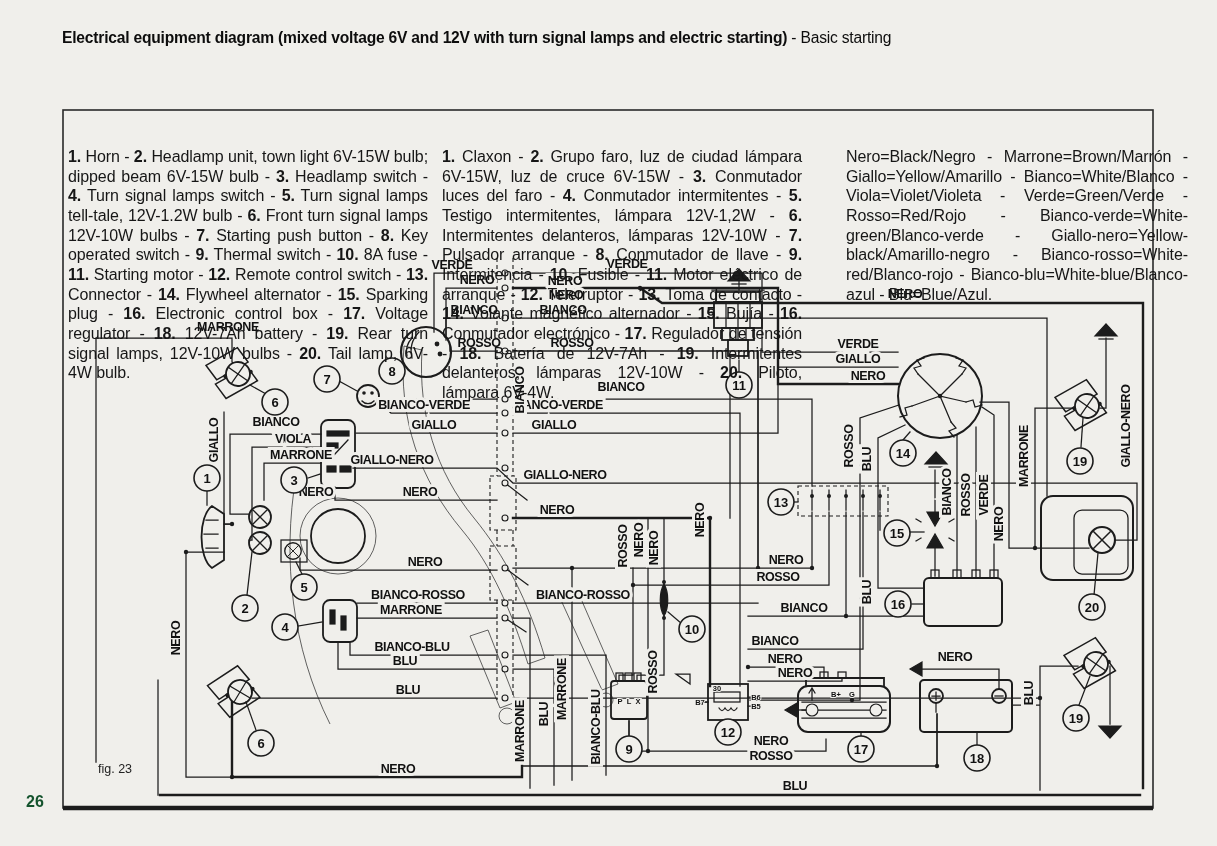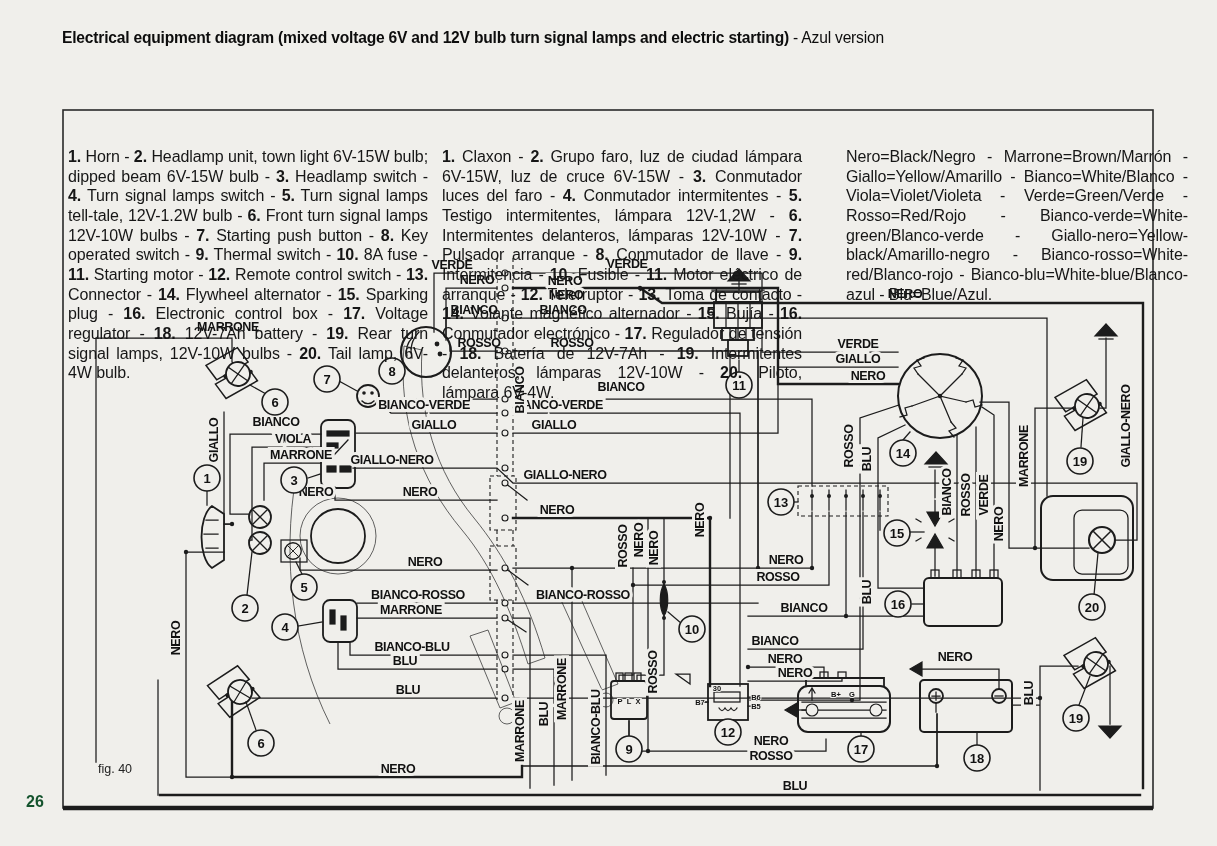--- a/index.html
+++ b/index.html
@@ -528,23 +528,23 @@
           <text x="261" y="747.5" class="cnum">6</text>
         </g>
         <g>
           <circle cx="1076" cy="718" r="13" class="eye" style="stroke-width:1.6"></circle>
           <text x="1076" y="722.5" class="cnum">19</text>
         </g>
       </g>
 </svg>
 
 <div class="title">
-  <div><span class="b">Electrical equipment diagram (mixed voltage 6V and 12V bulb turn signal lamps and electric starting)</span><span class="n"> - Azul version</span></div>
+  <div><span class="b">Electrical equipment diagram (mixed voltage 6V and 12V with turn signal lamps and electric starting)</span><span class="n"> - Basic starting</span></div>
 </div>
 
 <div class="legend" id="leg-en"><b>1.</b> Horn - <b>2.</b> Headlamp unit, town light 6V-15W bulb; dipped beam 6V-15W bulb - <b>3.</b> Headlamp switch - <b>4.</b> Turn signal lamps switch - <b>5.</b> Turn signal lamps tell-tale, 12V-1.2W bulb - <b>6.</b> Front turn signal lamps 12V-10W bulbs - <b>7.</b> Starting push button - <b>8.</b> Key operated switch - <b>9.</b> Thermal switch - <b>10.</b> 8A fuse - <b>11.</b> Starting motor - <b>12.</b> Remote control switch - <b>13.</b> Connector - <b>14.</b> Flywheel alternator - <b>15.</b> Sparking plug - <b>16.</b> Electronic control box - <b>17.</b> Voltage regulator - <b>18.</b> 12V-7Ah battery - <b>19.</b> Rear turn signal lamps, 12V-10W bulbs - <b>20.</b> Tail lamp, 6V-4W bulb.</div>
 <div class="legend" id="leg-es"><b>1.</b> Claxon - <b>2.</b> Grupo faro, luz de ciudad lámpara 6V-15W, luz de cruce 6V-15W - <b>3.</b> Conmutador luces del faro - <b>4.</b> Conmutador intermitentes - <b>5.</b> Testigo intermitentes, lámpara 12V-1,2W - <b>6.</b> Intermitentes delanteros, lámparas 12V-10W - <b>7.</b> Pulsador arranque - <b>8.</b> Conmutador de llave - <b>9.</b> Intermitencia - <b>10.</b> Fusible - <b>11.</b> Motor eléctrico de arranque - <b>12.</b> Telerruptor - <b>13.</b> Toma de contacto - <b>14.</b> Volante magnético alternador - <b>15.</b> Bujía - <b>16.</b> Conmutador electrónico - <b>17.</b> Regulador de tensión - <b>18.</b> Batería de 12V-7Ah - <b>19.</b> Intermitentes delanteros, lámparas 12V-10W - <b>20.</b> Piloto, lámpara 6V-4W.</div>
 <div class="legend" id="leg-co">Nero=Black/Negro - Marrone=Brown/Marrón - Giallo=Yellow/Amarillo - Bianco=White/Blanco - Viola=Violet/Violeta - Verde=Green/Verde - Rosso=Red/Rojo - Bianco-verde=White-green/Blanco-verde - Giallo-nero=Yellow-black/Amarillo-negro - Bianco-rosso=White-red/Blanco-rojo - Bianco-blu=White-blue/Blanco-azul - Blu=Blue/Azul.</div>
 
-<div class="figlabel">fig. 40</div>
+<div class="figlabel">fig. 23</div>
 <div class="pagenum">26</div>
 
 </div>
 
 </body></html>

